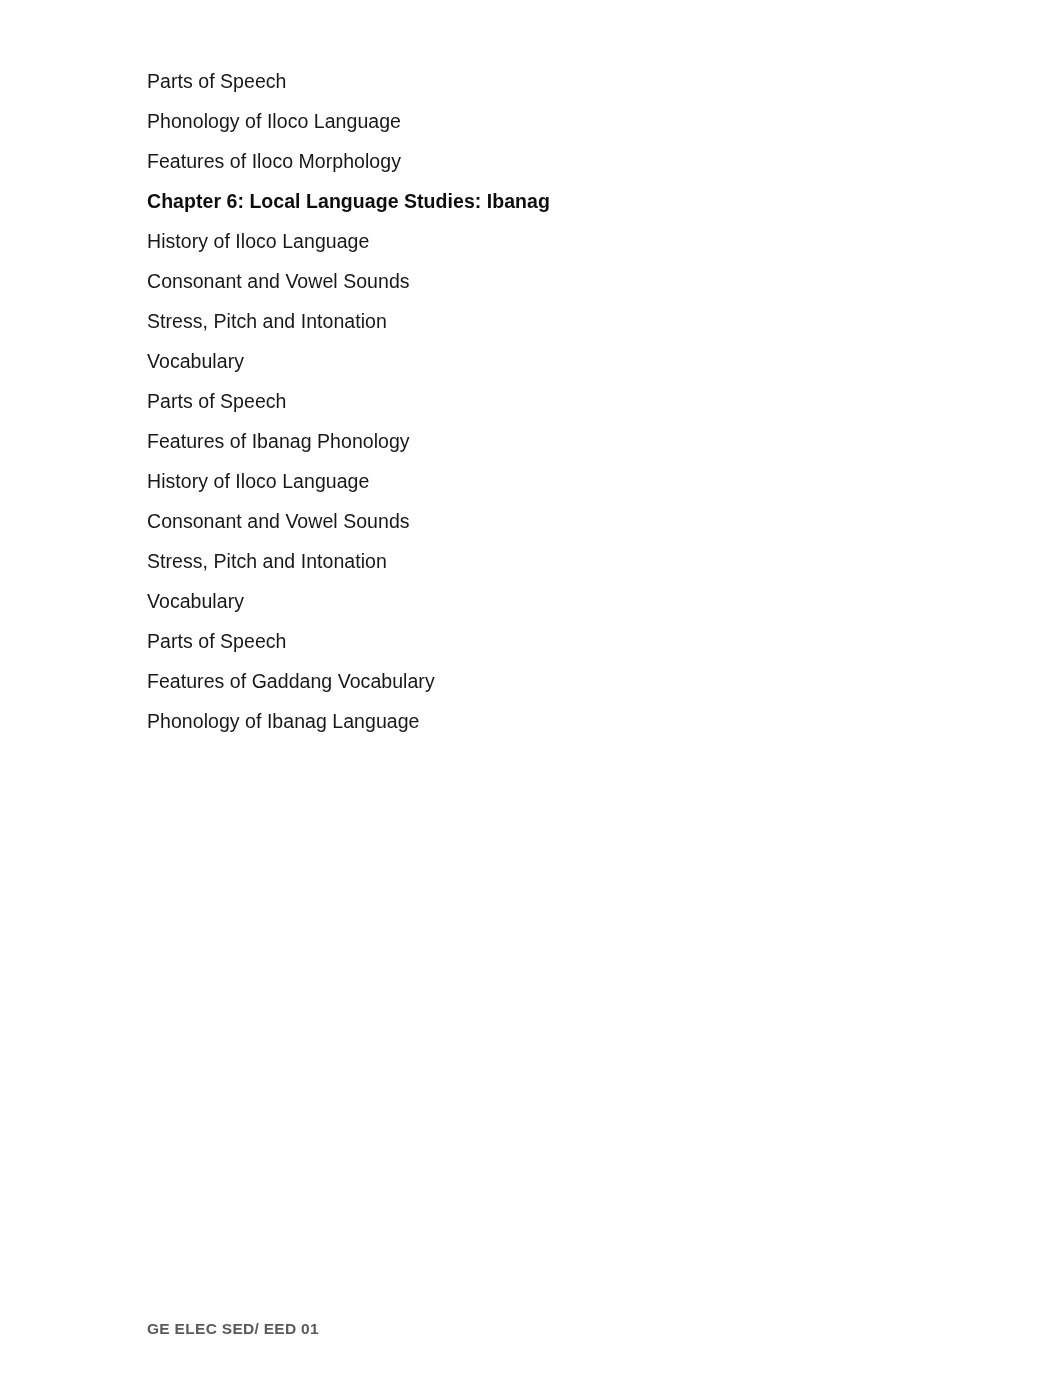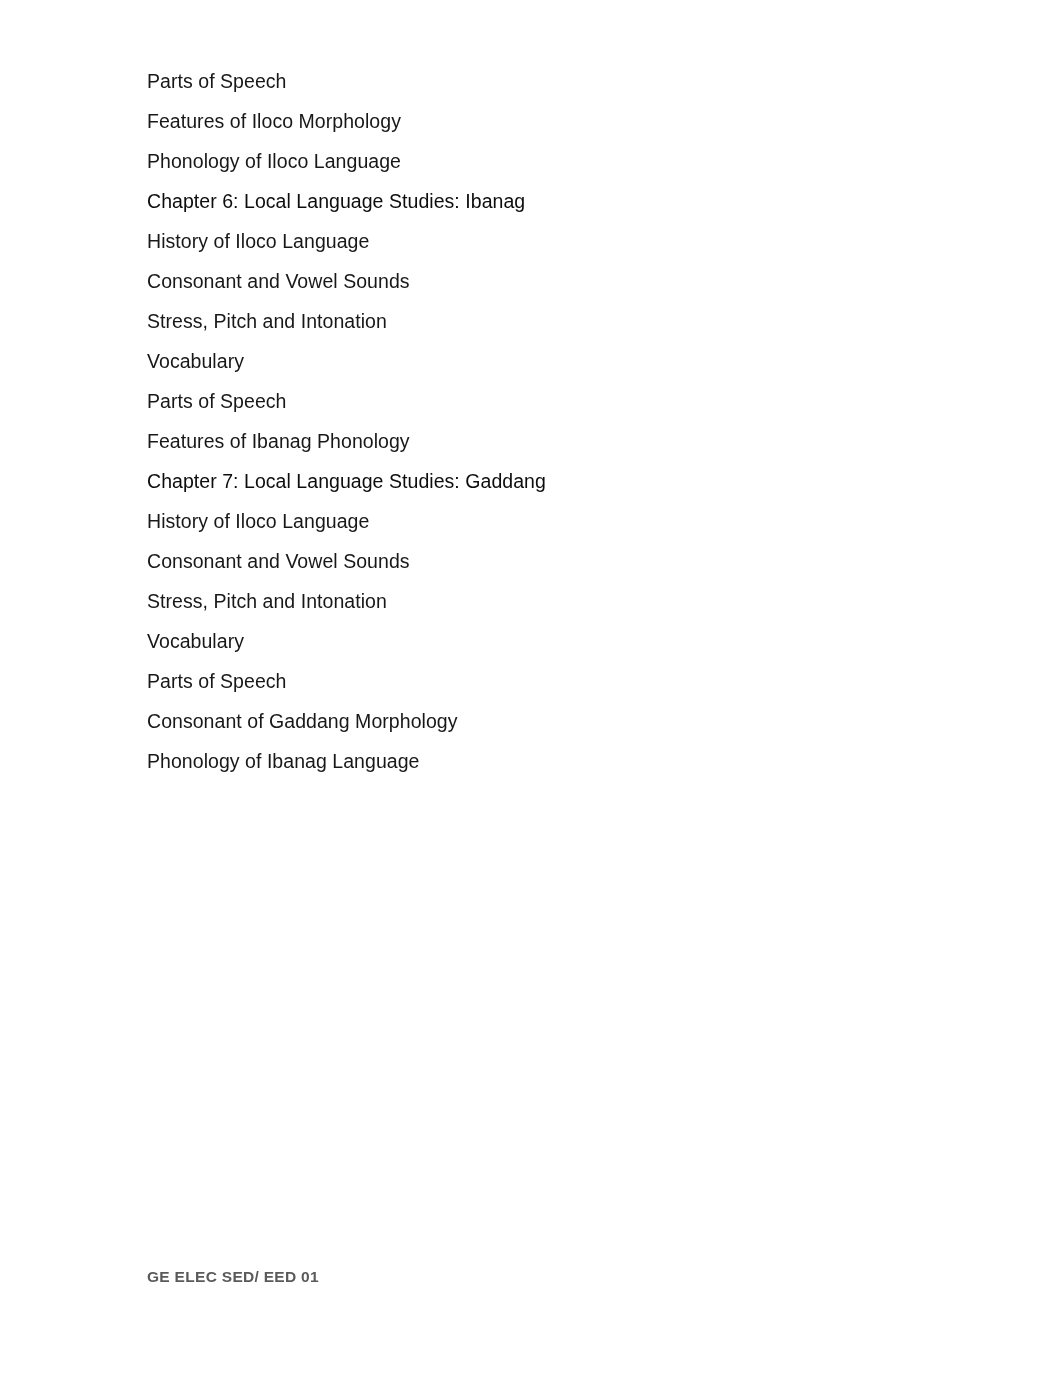--- a/index.html
+++ b/index.html
@@ -28,28 +28,28 @@
 
   .doc-line {
     font-size: 19.5px;
     line-height: 40px;
     color: #181818;
     white-space: pre;
     letter-spacing: 0.05px;
   }
 
   .doc-line.heading {
-    font-weight: normal;
+    font-weight: bold;
     color: #0d0d0d;
   }
 
   .page-footer {
     position: absolute;
     left: 147px;
-    top: 1266px;
+    top: 1318px;
     width: 800px;
     display: flex;
     align-items: baseline;
     justify-content: space-between;
   }
 
   .footer-text {
     font-size: 15.5px;
     font-weight: bold;
     color: #5a5a5a;
@@ -66,36 +66,35 @@
     white-space: pre;
   }
 </style>
 </head>
 <body>
 
 <div class="page">
 
   <div class="content-body">
       <div class="doc-line">Parts of Speech</div>
+      <div class="doc-line">Phonology of Iloco Language</div>
       <div class="doc-line">Features of Iloco Morphology</div>
-      <div class="doc-line">Phonology of Iloco Language</div>
       <div class="doc-line heading">Chapter 6: Local Language Studies: Ibanag</div>
       <div class="doc-line">History of Iloco Language</div>
       <div class="doc-line">Consonant and Vowel Sounds</div>
       <div class="doc-line">Stress, Pitch and Intonation</div>
       <div class="doc-line">Vocabulary</div>
       <div class="doc-line">Parts of Speech</div>
       <div class="doc-line">Features of Ibanag Phonology</div>
-      <div class="doc-line heading">Chapter 7: Local Language Studies: Gaddang</div>
       <div class="doc-line">History of Iloco Language</div>
       <div class="doc-line">Consonant and Vowel Sounds</div>
       <div class="doc-line">Stress, Pitch and Intonation</div>
       <div class="doc-line">Vocabulary</div>
       <div class="doc-line">Parts of Speech</div>
-      <div class="doc-line">Consonant of Gaddang Morphology</div>
+      <div class="doc-line">Features of Gaddang Vocabulary</div>
       <div class="doc-line">Phonology of Ibanag Language</div>
     </div>
 
   <div class="page-footer">
     <div class="footer-text">GE ELEC SED/ EED 01</div>
     <div class="footer-page-number"></div>
   </div>
 
 </div>
 

